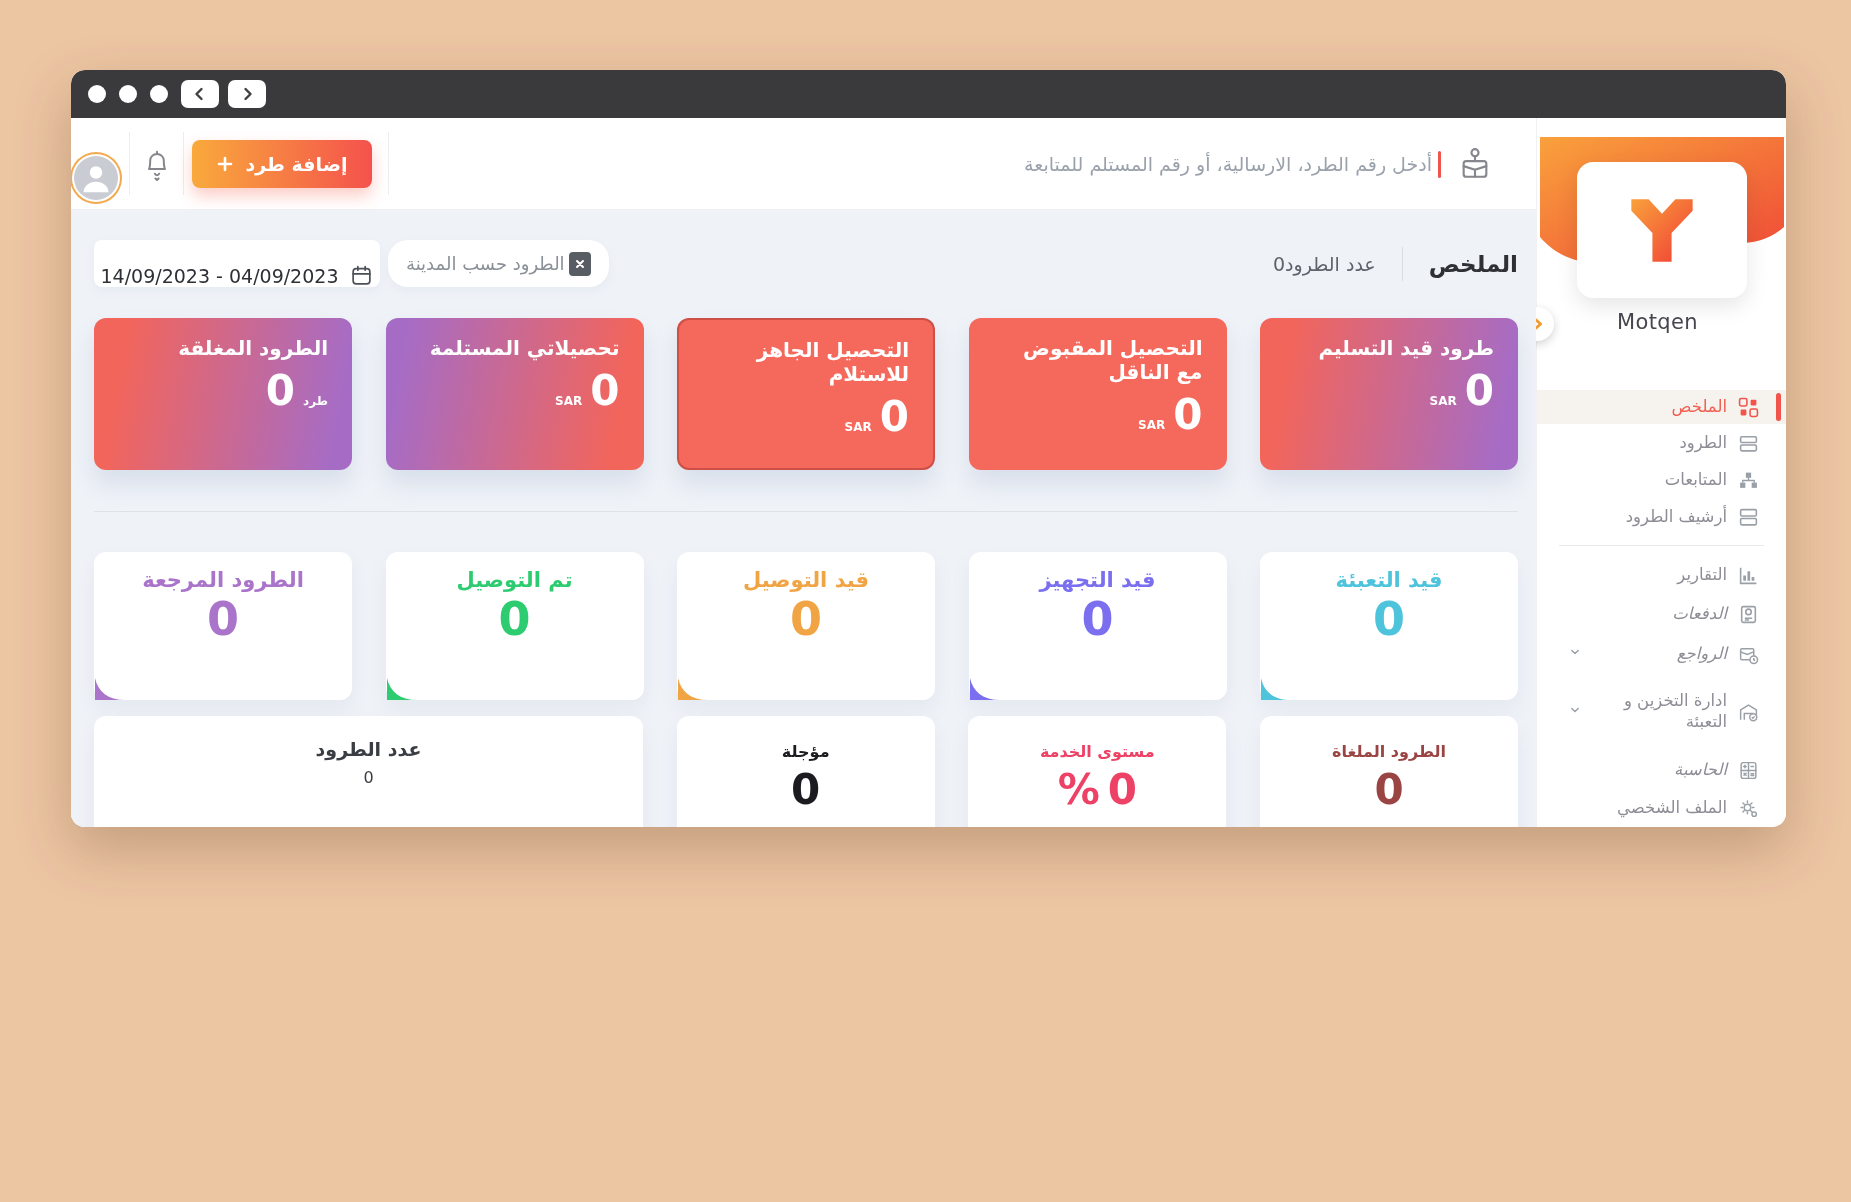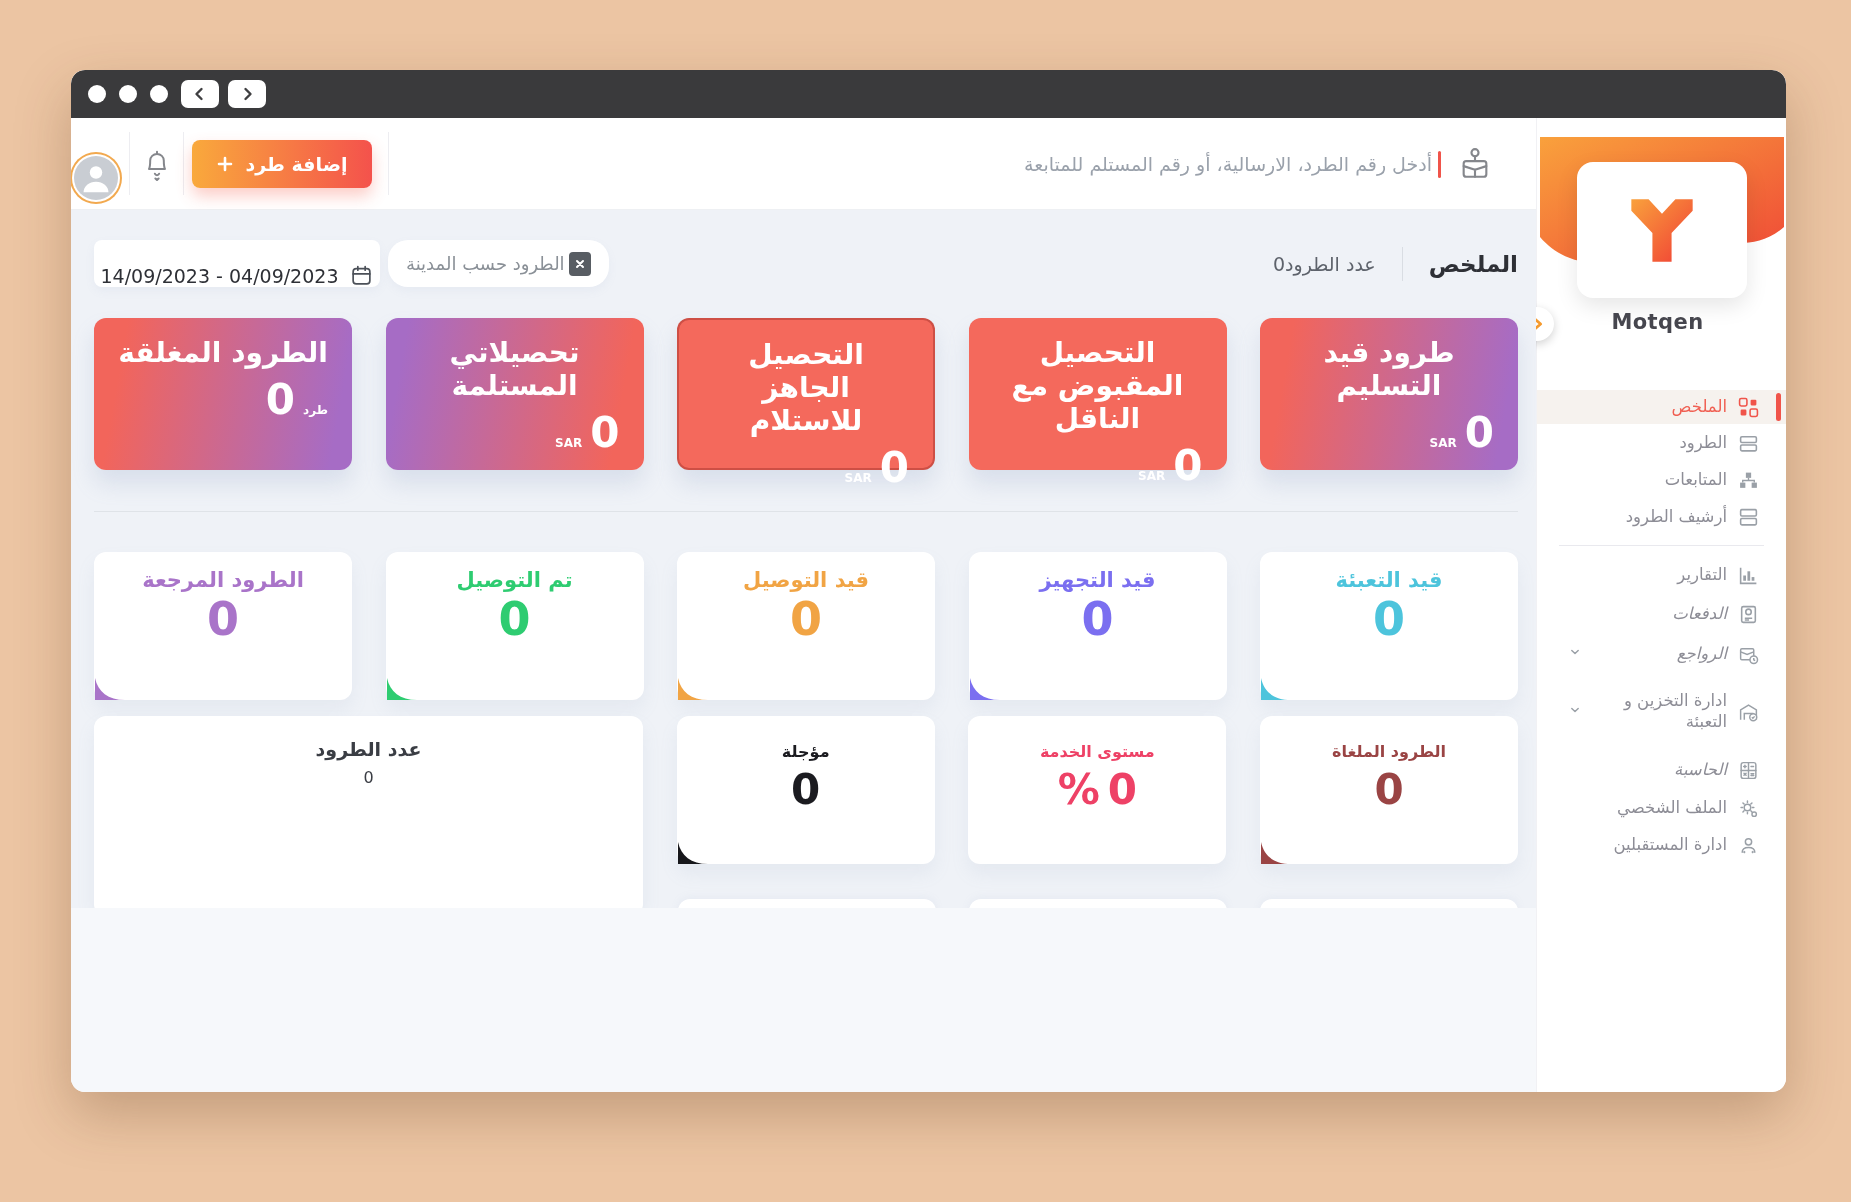--- a/index.html
+++ b/index.html
@@ -1,19 +1,19 @@
 <!DOCTYPE html>
 <html><head>
 <meta charset="utf-8">
 <style>
   * { margin:0; padding:0; box-sizing:border-box; }
   html,body { width:1851px; height:1202px; }
   body { background:#ecc5a3; font-family:"DejaVu Sans", sans-serif; overflow:hidden; position:relative; }
 
-  .window { position:absolute; left:71px; top:70px; width:1715px; height:1022px; background:#ffffff;
+  .window { position:absolute; left:71px; top:70px; width:1715px; height:757px; background:#ffffff;
             border-radius:14px; box-shadow:0 22px 55px rgba(90,55,25,.28); overflow:hidden; }
 
   
   .chrome { position:absolute; top:0; left:0; right:0; height:48px; background:#3a3a3c;
             border-radius:14px 14px 0 0; display:flex; align-items:center; padding-left:17px; }
   .dot { width:18px; height:18px; border-radius:50%; background:#fff; margin-right:13px; }
   .navbtn { width:38px; height:28px; background:#fff; border-radius:7px; display:flex;
             align-items:center; justify-content:center; margin-right:9px; }
   .navbtn:first-of-type { margin-left:20px; }
 
@@ -35,21 +35,21 @@
   .searchico { position:absolute; right:44px; top:27px; }
 
   
   .sidebar { position:absolute; top:48px; right:0; width:250px; bottom:0; background:#fff;
              border-left:1px solid #f1f1f4; }
   .banner { position:absolute; top:19px; left:3px; width:244px; height:132px; }
   .logocard { position:absolute; top:44px; left:40px; width:170px; height:136px; background:#fff;
               border-radius:16px; box-shadow:0 8px 22px rgba(0,0,0,.10); display:flex;
               align-items:center; justify-content:center; }
   .brand { position:absolute; top:192px; left:0; right:8px; text-align:center; font-size:21px;
-           color:#46464e; letter-spacing:.4px;font-weight:bold; }
+           color:#46464e; letter-spacing:.4px; }
   .collapse { position:absolute; top:189px; left:-17px; width:34px; height:34px; border-radius:50%;
               background:#fff; box-shadow:0 3px 10px rgba(0,0,0,.18); display:flex;
               align-items:center; justify-content:center; }
   .nav { position:absolute; top:272px; left:0; right:0; direction:rtl; }
   .nitem { display:flex; align-items:center; gap:11px; padding:0 27px 0 12px; height:38px;
            color:#8d8d96; font-size:16.5px; position:relative; }
   .nitem .lbl { line-height:1.25; }
   .nitem svg { flex-shrink:0; }
   .nitem.active { background:#f6f2ee; color:#f05f52; height:34px; }
   .abar { position:absolute; right:5px; top:3px; bottom:3px; width:5px; background:#f0544a; border-radius:3px; }
@@ -74,21 +74,21 @@
            align-items:center; justify-content:center; }
   .datebox { height:47px; width:286px; background:#fff; border:none; border-radius:8px; display:flex;
              align-items:flex-end; justify-content:center; gap:12px; color:#2e3036; font-size:19px;
              font-family:"DejaVu Sans",sans-serif; margin-left:0; margin-right:8px;
              box-shadow:0 4px 10px rgba(140,155,190,.08); }
 
   .grow { position:absolute; top:108px; left:23px; right:18px; direction:rtl; display:flex;
           justify-content:space-between; }
   .gcard { width:258px; height:152px; border-radius:12px; padding:18px 24px; color:#fff;
            display:flex; flex-direction:column; box-shadow:0 14px 22px rgba(130,150,190,.20); }
-  .gcard .t { font-size:28px; font-weight:bold;text-align:center; }
+  .gcard .t { font-size:20px; font-weight:bold; }
   .gcard .v { margin-top:10px; display:flex; align-items:baseline; gap:8px; }
   .gcard .num { font-size:42px; font-weight:bold; line-height:1; }
   .gcard .unit { font-size:12px; font-weight:bold; }
   .g-rl { background:linear-gradient(100deg,#f2655b 12%,#a66cc5 92%); }
   .g-lr { background:linear-gradient(100deg,#a66cc5 8%,#f2655b 88%); }
   .g-solid { background:#f4695c; }
   .g-solid-b { background:#f4695c; border:2px solid rgba(150,40,35,.40); }
 
   .divline { position:absolute; top:301px; left:23px; right:18px; height:1px; background:#dfe3e8; }
 

